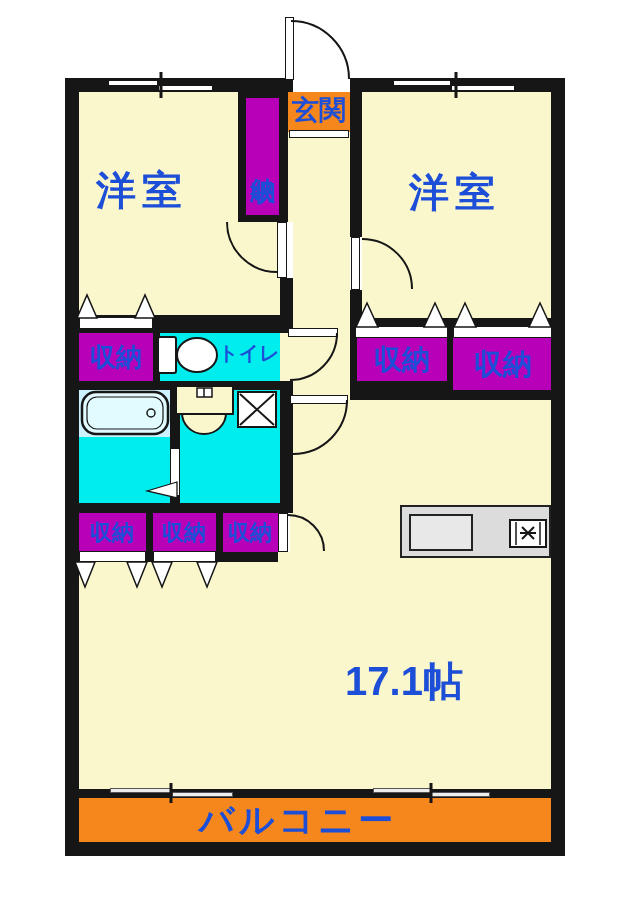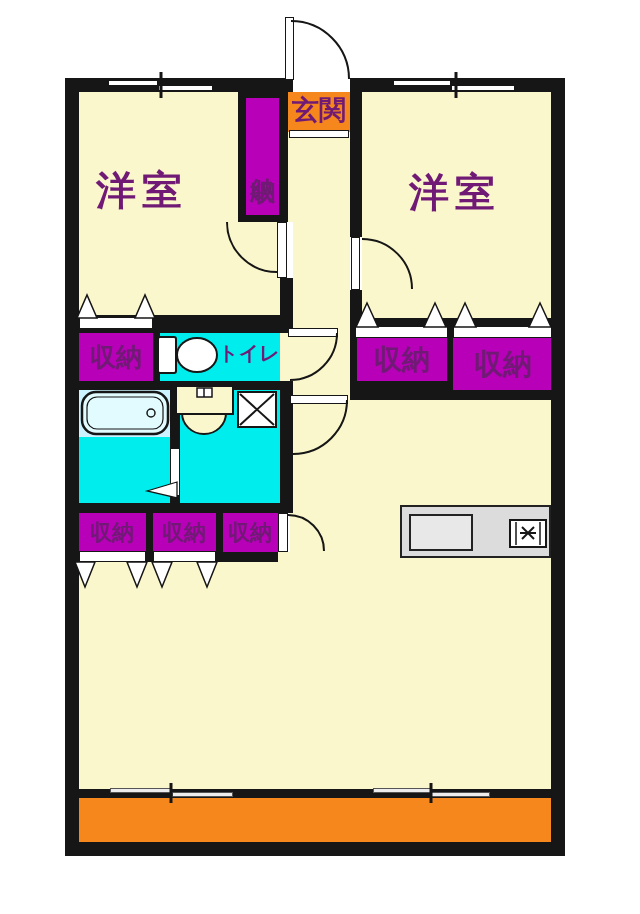--- a/index.html
+++ b/index.html
@@ -6,21 +6,21 @@
   #canvas{position:relative;width:640px;height:914px;background:#ffffff;overflow:hidden;
           font-family:"Liberation Sans","DejaVu Sans",sans-serif;}
   .abs{position:absolute;}
   .wall{position:absolute;background:#161616;}
   .yellow{background:#FBF7CC;}
   .purple{position:absolute;background:#B800B8;}
   .cyan{position:absolute;background:#00EDED;}
   .orange{background:#F6871C;}
   .whitebar{position:absolute;background:#ffffff;border:1px solid #161616;box-sizing:border-box;}
   .gap{position:absolute;background:#ffffff;}
-  .label{position:absolute;color:#701a75;font-weight:700;white-space:nowrap;
+  .label{position:absolute;color:#1d4ed8;font-weight:700;white-space:nowrap;
          transform:translate(-50%,-50%);line-height:1;}
   .vtext{writing-mode:vertical-rl;text-orientation:upright;transform:translate(-50%,-50%);}
   svg.overlay{position:absolute;left:0;top:0;pointer-events:none;}
 </style>
 </head>
 <body>
 
 <div id="canvas">
 
   <div class="abs yellow" style="left:79px;top:92px;width:472px;height:750px;"></div>
@@ -156,14 +156,16 @@
   <div class="label" style="left:455px;top:192px;font-size:40px;letter-spacing:6px;">洋室</div>
   <div class="label" style="left:319px;top:110px;font-size:27px;">玄関</div>
   <div class="label vtext" style="left:263px;top:158px;font-size:25px;">収納</div>
   <div class="label" style="left:116px;top:357px;font-size:26px;">収納</div>
   <div class="label" style="left:249px;top:353px;font-size:20px;font-weight:600;">トイレ</div>
   <div class="label" style="left:402px;top:360px;font-size:28px;">収納</div>
   <div class="label" style="left:503px;top:364px;font-size:29px;">収納</div>
   <div class="label" style="left:112px;top:533px;font-size:22px;">収納</div>
   <div class="label" style="left:184px;top:533px;font-size:22px;">収納</div>
   <div class="label" style="left:250px;top:533px;font-size:22px;">収納</div>
+  <div class="label" style="left:404px;top:681px;font-size:40px;">17.1帖</div>
+  <div class="label" style="left:298px;top:819px;font-size:35px;letter-spacing:4px;">バルコニー</div>
 
 </div>
 
 </body></html>

